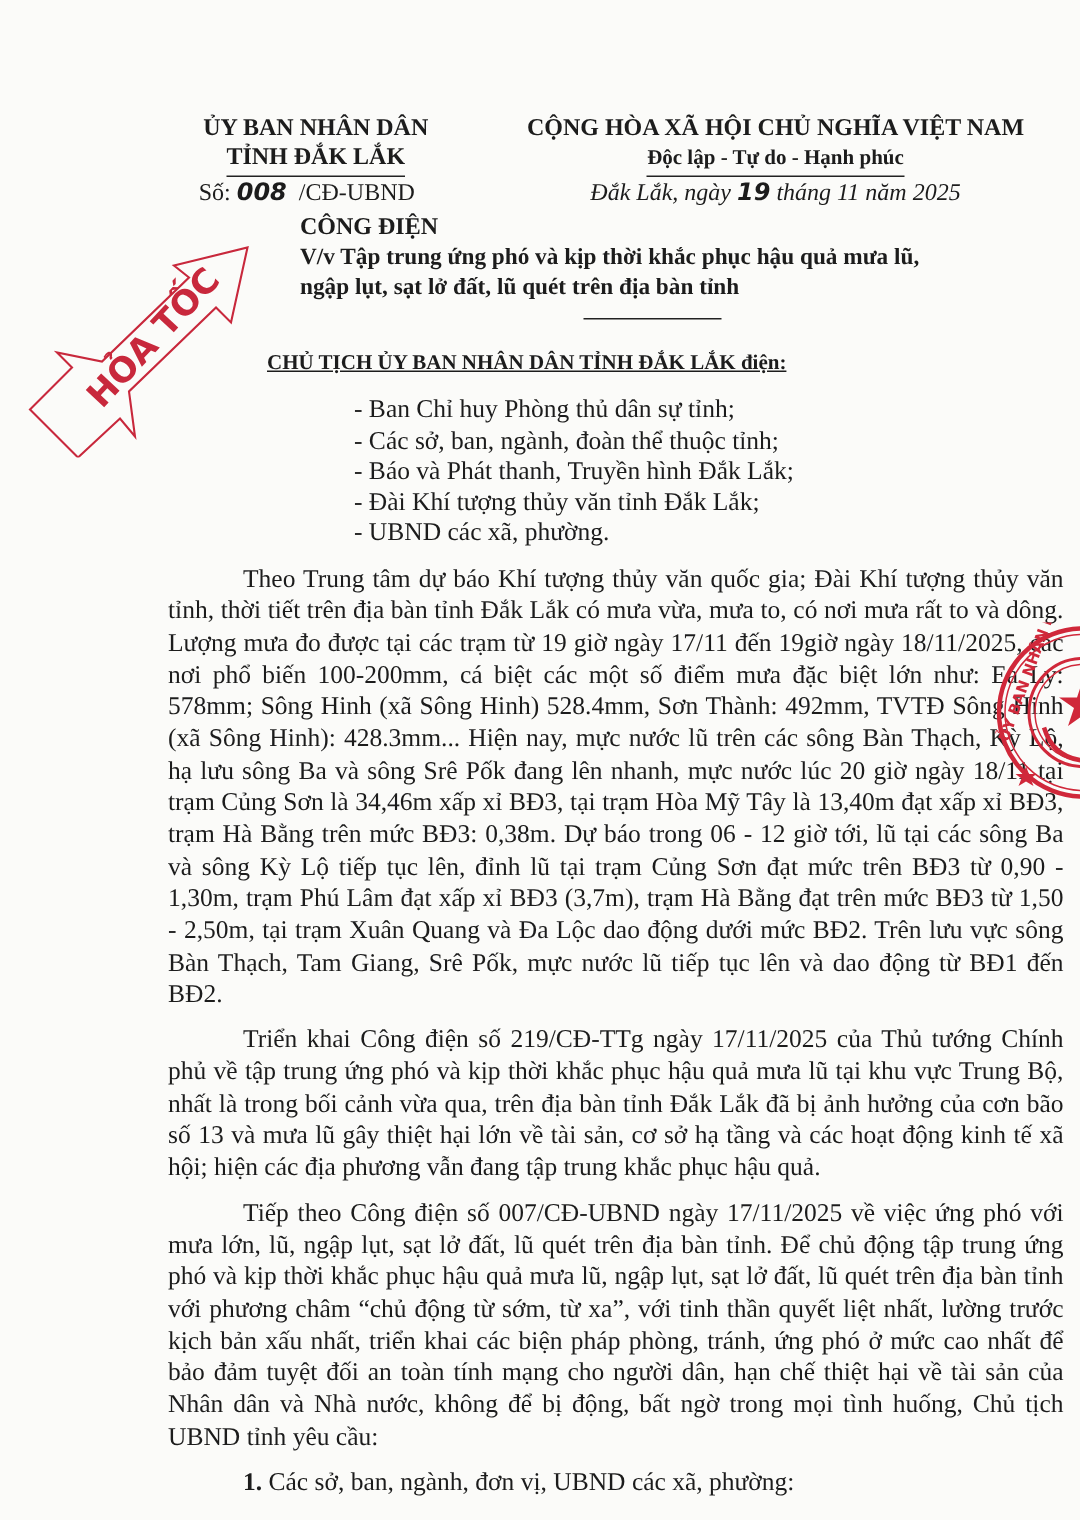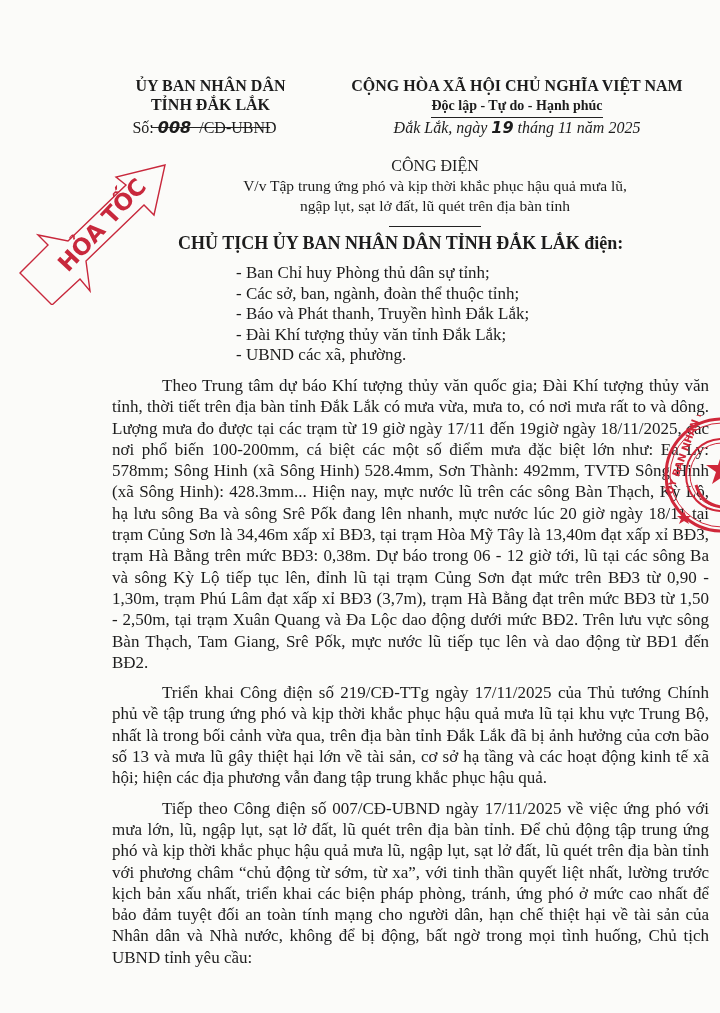--- a/index.html
+++ b/index.html
@@ -10,49 +10,49 @@
     color: #1c1c1c;
     position: relative;
   }
   .page { position: absolute; left: 0; top: 0; width: 577px; height: 1013px; }
 
   
   .hdr-left {
     position: absolute; left: 103px; top: 76px; width: 215px;
     text-align: center; font-weight: bold; font-size: 16px; line-height: 19px;
   }
-  .hdr-left .ul { text-decoration: none; border-bottom: 1px solid #222; padding-bottom: 14px; }
+  .hdr-left .ul { text-decoration: none; border-bottom: 1px solid #222; padding-bottom: 4px; }
   .hdr-right {
     position: absolute; left: 322px; top: 76px; width: 390px;
     text-align: center; font-weight: bold; font-size: 16px; line-height: 19px;
   }
   .hdr-right .motto { font-size: 14px; border-bottom: 1px solid #222; padding-bottom: 2px; display: inline-block; }
   .docno {
     position: absolute; left: 97px; top: 118px; width: 215px;
     text-align: center; font-size: 16px;
   }
   .docno .num { font-family: "DejaVu Sans", sans-serif; font-weight: bold; font-style: italic; font-size: 16px; }
   .dateline {
     position: absolute; left: 322px; top: 118px; width: 390px;
     text-align: center; font-size: 16px; font-style: italic;
   }
   .dateline .num { font-family: "DejaVu Sans", sans-serif; font-weight: bold; font-style: italic; font-size: 16px; }
 
   
   .title-block {
-    position: absolute; left: 200px; top: 156px; width: 470px;
-    text-align: center; font-weight: normal;
+    position: absolute; left: 200px; top: 142px; width: 470px;
+    text-align: left; font-weight: bold;
   }
   .title-block .t1 { font-size: 16px; line-height: 20px; }
   .title-block .t2 { font-size: 15.5px; line-height: 20px; }
   .title-rule { width: 92px; height: 1px; background: #222; margin: 10px auto 0; }
 
   .addressor {
     position: absolute; left: 178px; top: 232px; width: 500px;
-    font-weight: bold; font-size: 18px; line-height: 22px;
+    font-weight: bold; font-size: 14px; line-height: 22px; text-decoration: underline;
   }
 
   .recipients {
     position: absolute; left: 236px; top: 263px; width: 430px;
     font-size: 17px; line-height: 20.5px;
   }
   .recipients div { white-space: nowrap; }
 
   
   .body-text {
@@ -117,20 +117,21 @@
     <div>- Các sở, ban, ngành, đoàn thể thuộc tỉnh;</div>
     <div>- Báo và Phát thanh, Truyền hình Đắk Lắk;</div>
     <div>- Đài Khí tượng thủy văn tỉnh Đắk Lắk;</div>
     <div>- UBND các xã, phường.</div>
   </div>
 
   <div class="body-text">
     <p>Theo Trung tâm dự báo Khí tượng thủy văn quốc gia; Đài Khí tượng thủy văn tỉnh, thời tiết trên địa bàn tỉnh Đắk Lắk có mưa vừa, mưa to, có nơi mưa rất to và dông. Lượng mưa đo được tại các trạm từ 19 giờ ngày 17/11 đến 19giờ ngày 18/11/2025, các nơi phổ biến 100-200mm, cá biệt các một số điểm mưa đặc biệt lớn như: Ea Ly: 578mm; Sông Hinh (xã Sông Hinh) 528.4mm, Sơn Thành: 492mm, TVTĐ Sông Hinh (xã Sông Hinh): 428.3mm... Hiện nay, mực nước lũ trên các sông Bàn Thạch, Kỳ Lộ, hạ lưu sông Ba và sông Srê Pốk đang lên nhanh, mực nước lúc 20 giờ ngày 18/11 tại trạm Củng Sơn là 34,46m xấp xỉ BĐ3, tại trạm Hòa Mỹ Tây là 13,40m đạt xấp xỉ BĐ3, trạm Hà Bằng trên mức BĐ3: 0,38m. Dự báo trong 06 - 12 giờ tới, lũ tại các sông Ba và sông Kỳ Lộ tiếp tục lên, đỉnh lũ tại trạm Củng Sơn đạt mức trên BĐ3 từ 0,90 - 1,30m, trạm Phú Lâm đạt xấp xỉ BĐ3 (3,7m), trạm Hà Bằng đạt trên mức BĐ3 từ 1,50 - 2,50m, tại trạm Xuân Quang và Đa Lộc dao động dưới mức BĐ2. Trên lưu vực sông Bàn Thạch, Tam Giang, Srê Pốk, mực nước lũ tiếp tục lên và dao động từ BĐ1 đến BĐ2.</p>
     <p>Triển khai Công điện số 219/CĐ-TTg ngày 17/11/2025 của Thủ tướng Chính phủ về tập trung ứng phó và kịp thời khắc phục hậu quả mưa lũ tại khu vực Trung Bộ, nhất là trong bối cảnh vừa qua, trên địa bàn tỉnh Đắk Lắk đã bị ảnh hưởng của cơn bão số 13 và mưa lũ gây thiệt hại lớn về tài sản, cơ sở hạ tầng và các hoạt động kinh tế xã hội; hiện các địa phương vẫn đang tập trung khắc phục hậu quả.</p>
     <p>Tiếp theo Công điện số 007/CĐ-UBND ngày 17/11/2025 về việc ứng phó với mưa lớn, lũ, ngập lụt, sạt lở đất, lũ quét trên địa bàn tỉnh. Để chủ động tập trung ứng phó và kịp thời khắc phục hậu quả mưa lũ, ngập lụt, sạt lở đất, lũ quét trên địa bàn tỉnh với phương châm “chủ động từ sớm, từ xa”, với tinh thần quyết liệt nhất, lường trước kịch bản xấu nhất, triển khai các biện pháp phòng, tránh, ứng phó ở mức cao nhất để bảo đảm tuyệt đối an toàn tính mạng cho người dân, hạn chế thiệt hại về tài sản của Nhân dân và Nhà nước, không để bị động, bất ngờ trong mọi tình huống, Chủ tịch UBND tỉnh yêu cầu:</p>
+    <p class="item"><b>1.</b><span> Các sở, ban, ngành, đơn vị, UBND các xã, phường:</span></p>
   </div>
 
   <svg class="seal" viewBox="0 0 120 120">
     <g fill="none" stroke="#d0283a">
       <circle cx="60" cy="60" r="56" stroke-width="3"></circle>
       <circle cx="60" cy="60" r="52" stroke-width="1"></circle>
       <circle cx="60" cy="60" r="36" stroke-width="2"></circle>
       <circle cx="60" cy="60" r="32" stroke-width="1"></circle>
     </g>
     <polygon points="60,38 64,50 76,50 66,57 70,69 60,62 50,69 54,57 44,50 56,50" fill="#d0283a"></polygon>

